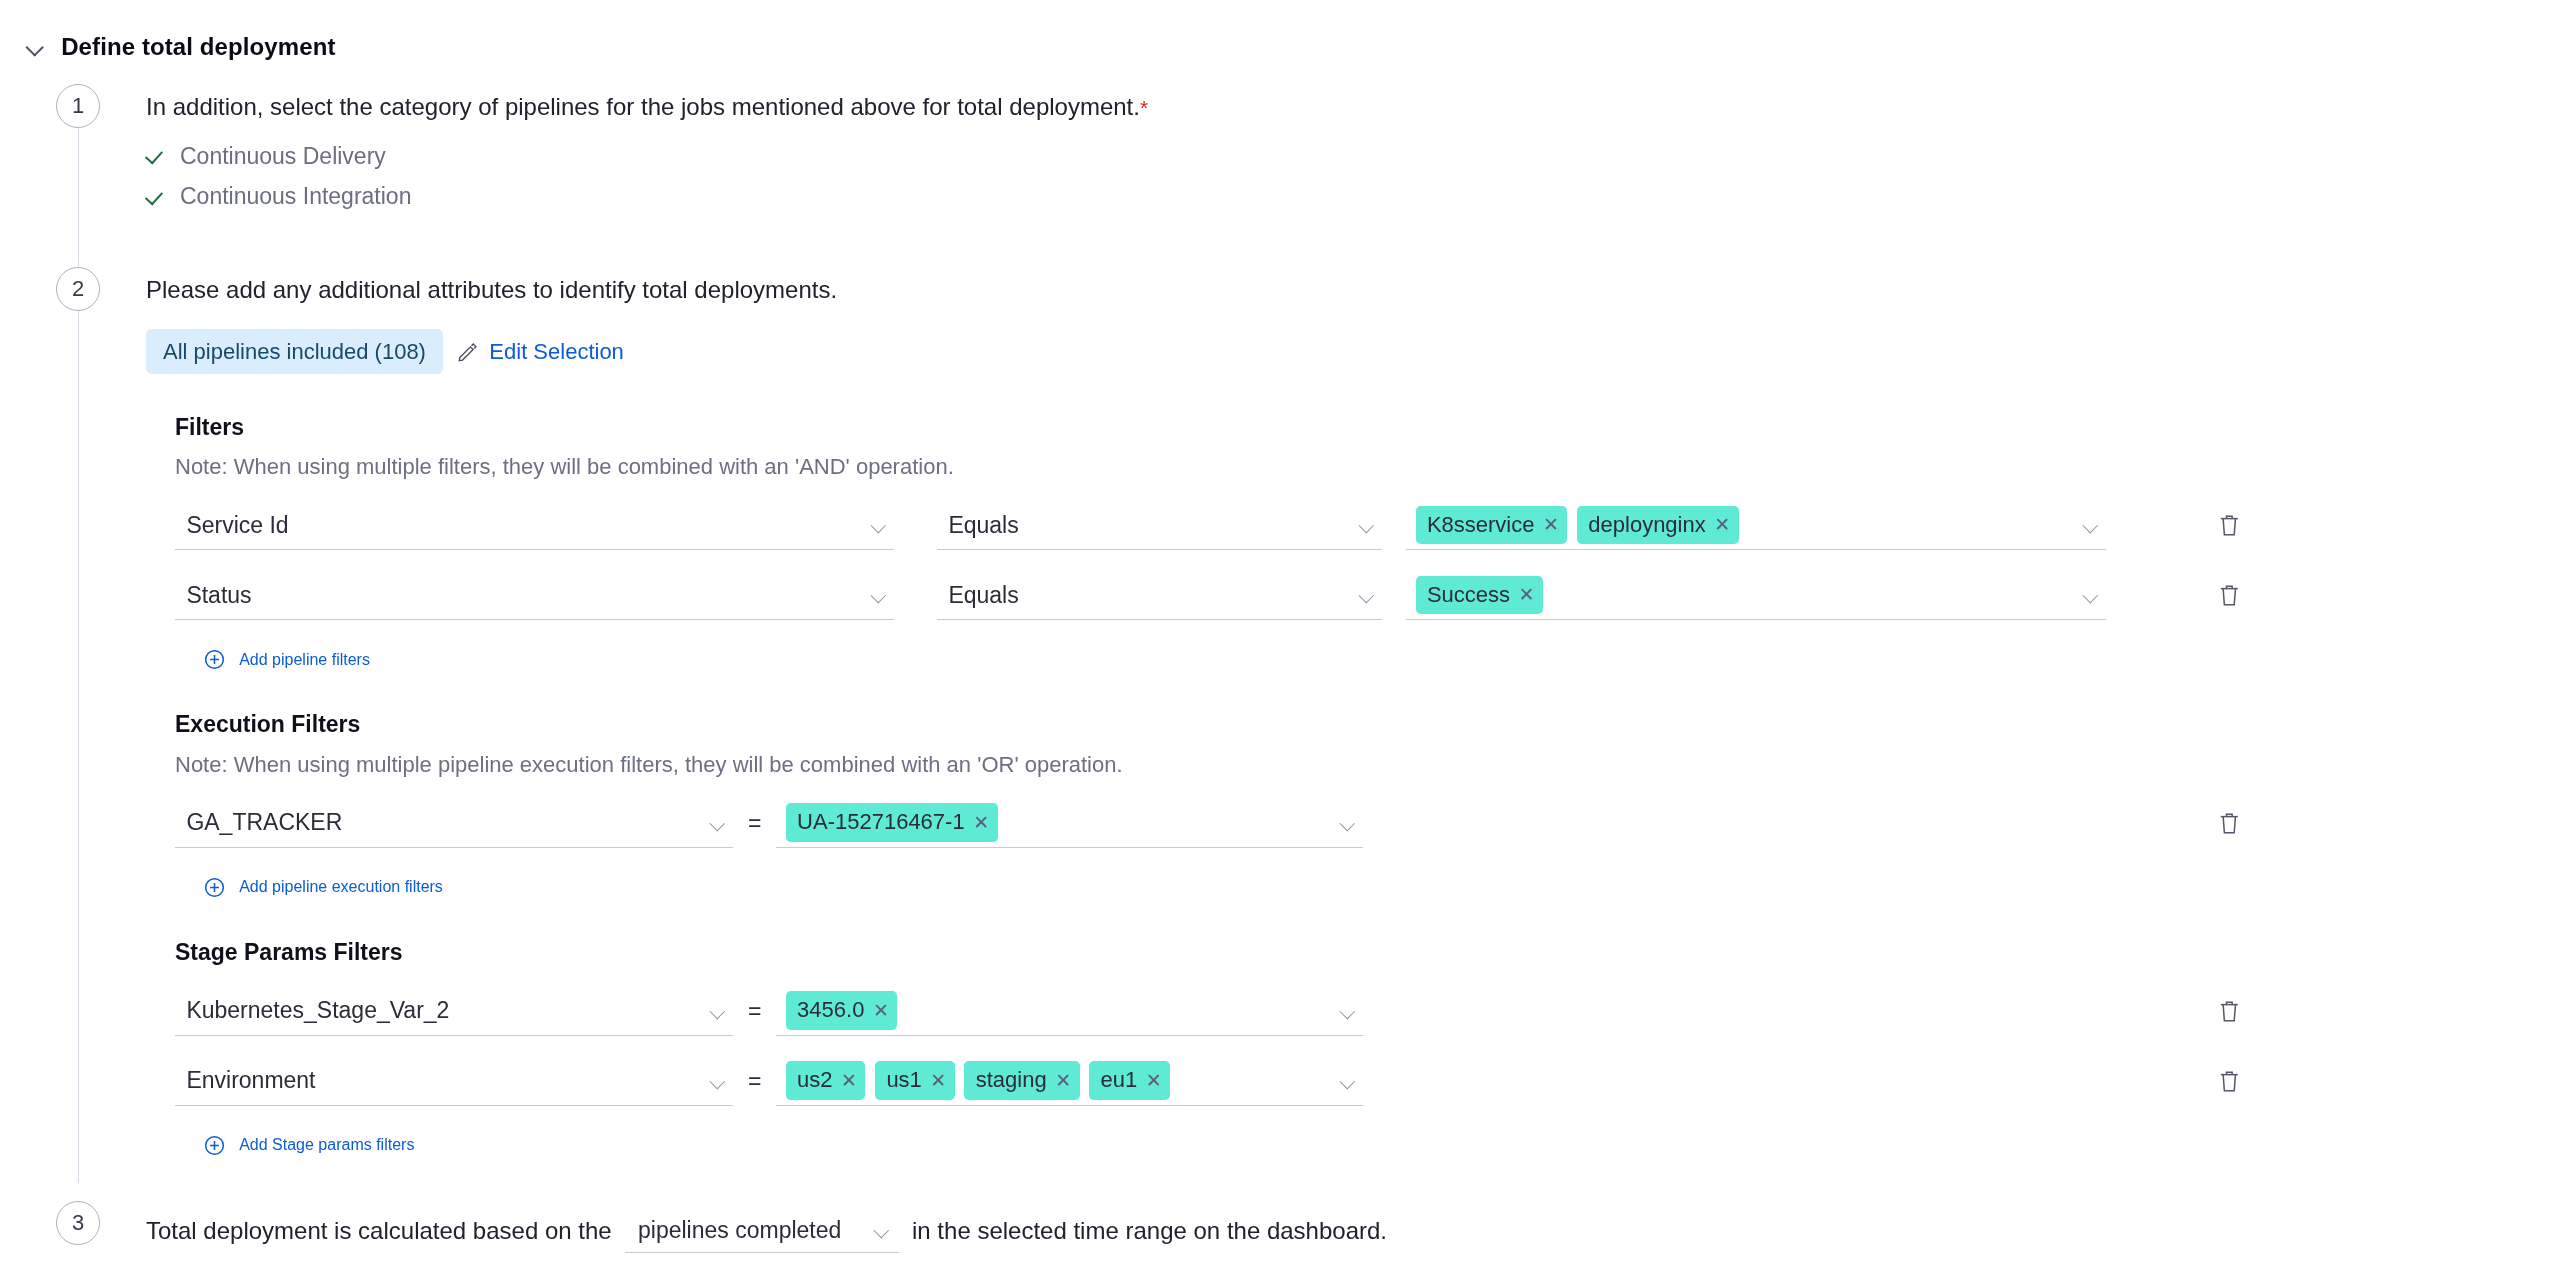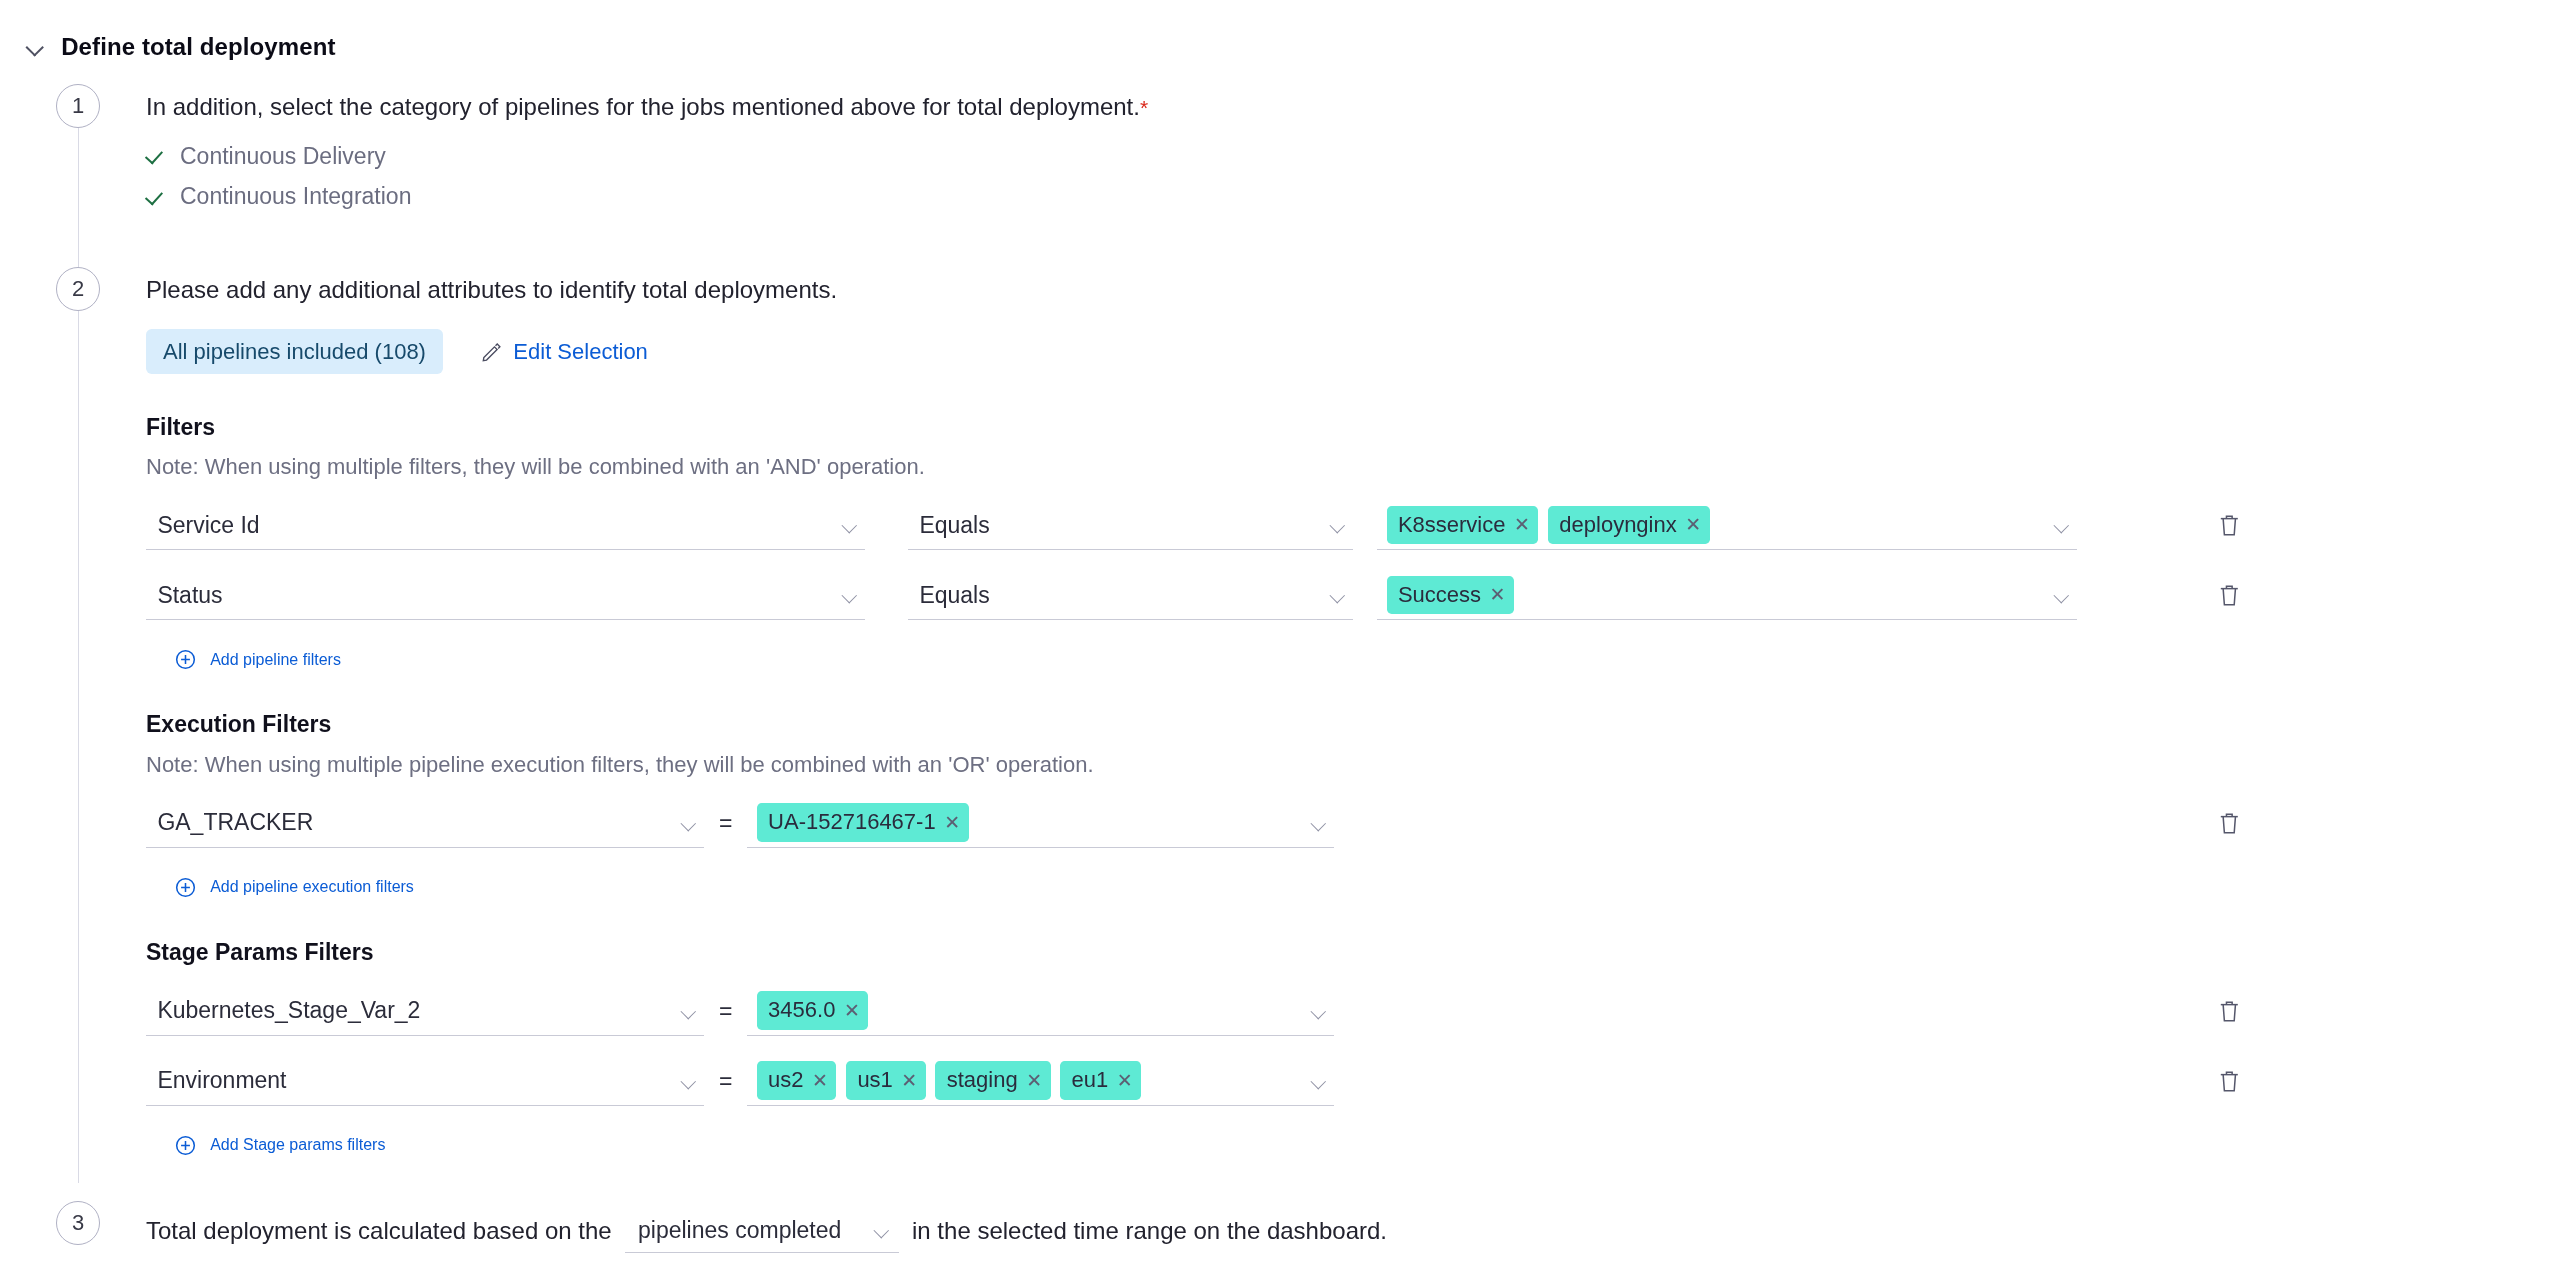--- a/index.html
+++ b/index.html
@@ -121,21 +121,21 @@
   }
   .check-label {
     color: #6b6d80;
     font-size: 23px;
   }
 
   
   .included-row {
     display: flex;
     align-items: center;
-    gap: 38px;
+    gap: 14px;
     margin-top: 24.6px;
   }
   .included-pill {
     background: #d9edfc;
     color: #174a6b;
     border-radius: 5.7px;
     padding: 9.5px 17px;
     font-size: 22px;
     white-space: nowrap;
   }
@@ -146,21 +146,21 @@
     color: #0b5cd5;
     font-size: 22px;
     cursor: pointer;
   }
   .pencil-icon {
     width: 21px; height: 21px;
     display: inline-block;
   }
 
   
-  .group { margin-top: 40px; }
+  .group { margin-top: 40px; margin-left: 29px; }
   .group-title {
     font-weight: bold;
     font-size: 23px;
     color: #10101c;
   }
   .group-note {
     margin-top: 13.2px;
     color: #6d6f82;
     font-size: 22px;
   }

